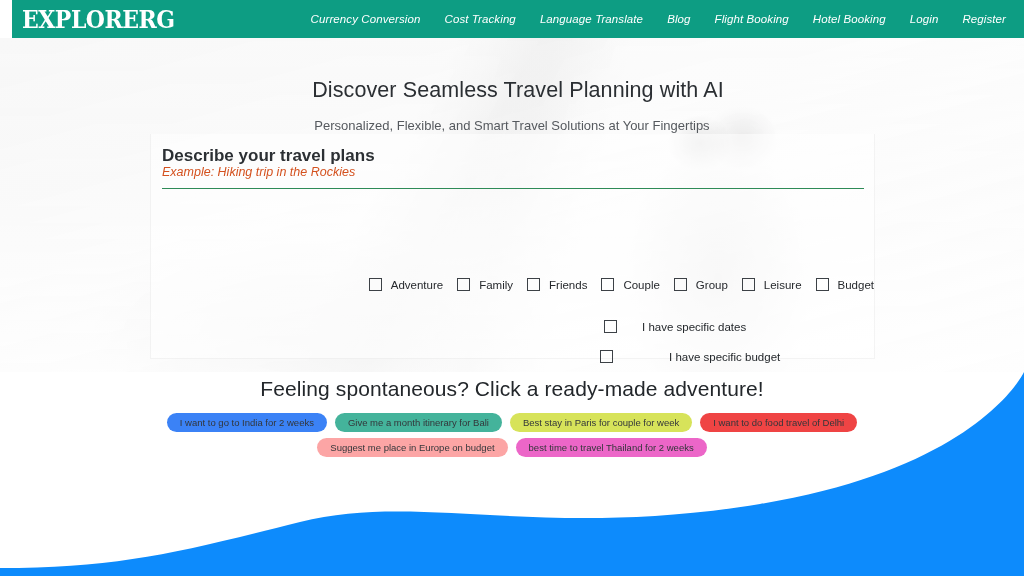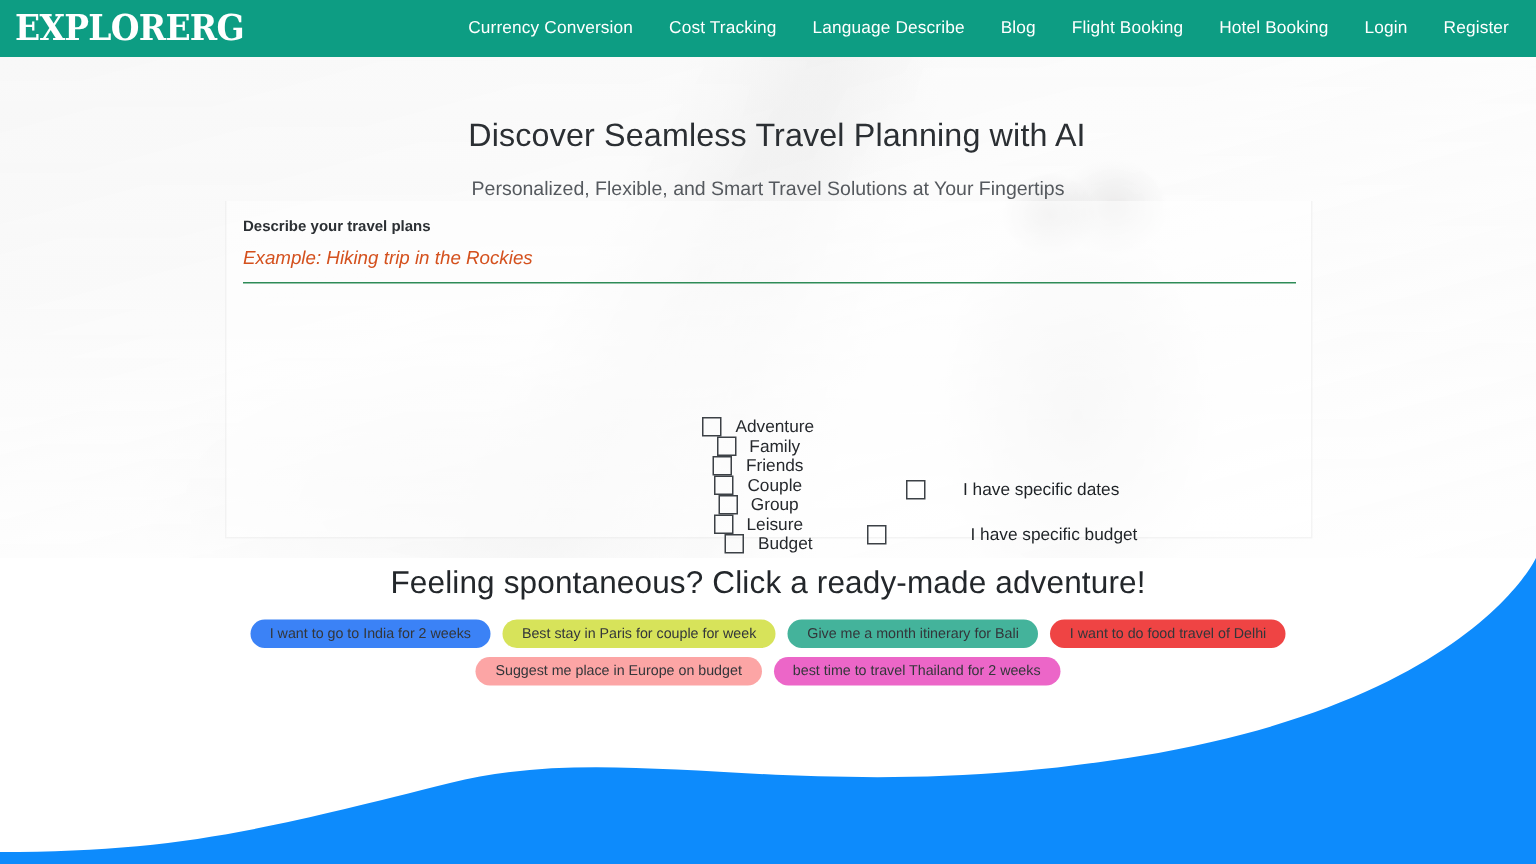--- a/index.html
+++ b/index.html
@@ -36,20 +36,21 @@
     display: flex;
     align-items: center;
     gap: 24px;
   }
   .nav a {
     color: #ffffff;
     font-size: 11.5px;
     text-decoration: none;
     white-space: nowrap;
     letter-spacing: 0.1px;
+    font-style: italic;
   }
 
   
   .hero {
     position: relative;
     height: 334px;
     background: #ffffff;
     overflow: hidden;
   }
   
@@ -99,21 +100,21 @@
     width: 725px;
     height: 225px;
     background: rgba(255,255,255,0.55);
     border: 1px solid rgba(0,0,0,0.045);
     border-top: none;
     z-index: 3;
   }
   .field-label {
     position: absolute;
     left: 11px; top: 12px;
-    font-size: 10px;
+    font-size: 17px;
     font-weight: bold;
     color: #2c3034;
   }
   .field-input {
     position: absolute;
     left: 11px; top: 31px;
     width: 702px;
     border: none;
     border-bottom: 1.5px solid #2e8b57;
     background: transparent;
@@ -126,21 +127,20 @@
   }
   .field-input::placeholder { color: #d4511e; font-style: italic; opacity: 1; }
 
   .tag-row {
     position: absolute;
     left: 0; right: 0; top: 144px;
     display: flex;
     justify-content: flex-end;
     align-items: center;
     gap: 0;
-    flex-direction: column;
   }
   .tag {
     display: flex;
     align-items: center;
     gap: 9px;
     margin-right: 14px;
   }
   .tag:last-child { margin-right: 0; }
   .cbox {
     width: 13px; height: 13px;
@@ -156,21 +156,21 @@
   }
 
   .opt-row {
     position: absolute;
     left: 453px;
     display: flex;
     align-items: center;
     gap: 13px;
   }
   .opt-row.r1 { top: 186px; }
-  .opt-row.r2 { top: 216px; left: 427px; gap: 44px; }
+  .opt-row.r2 { top: 216px; left: 449px; gap: 44px; }
   .opt-label { font-size: 11.5px; color: #1e2226; white-space: nowrap; margin-left: 12px; }
 
   
   .wave-section {
     position: relative;
     height: 204px;
     background: #ffffff;
     overflow: hidden;
   }
   .wave-svg {
@@ -226,26 +226,26 @@
     text-align: center;
     font-size: 17px;
     color: #12161a;
     font-weight: normal;
     padding-top: 11px;
   }
 </style>
 </head>
 <body>
 
-<div class="topbar" style="background: rgb(13, 157, 131);">
+<div class="topbar" style="background: rgb(13, 157, 131); margin-left: 12px;">
   <div class="logo">EXPLORERG</div>
   <nav class="nav">
     <a href="#">Currency Conversion</a>
     <a href="#">Cost Tracking</a>
-    <a href="#">Language Describe</a>
+    <a href="#">Language Translate</a>
     <a href="#">Blog</a>
     <a href="#">Flight Booking</a>
     <a href="#">Hotel Booking</a>
     <a href="#">Login</a>
     <a href="#">Register</a>
   </nav>
 </div>
 
 <section class="hero">
   <div class="hero-bg"></div>
@@ -306,22 +306,22 @@
 <section class="wave-section">
   <svg class="wave-svg" viewBox="0 0 1024 204" preserveAspectRatio="none">
     <path d="M0,0 L0,204 L1024,204 L1024,0 C1024,0 980,96 760,132 C540,168 420,120 300,150 C180,180 120,196 0,196 Z" fill="#0d8bfc"></path>
   </svg>
 
   <h2 class="spon-title">Feeling spontaneous? Click a ready-made adventure!</h2>
 
   <div class="pills">
     <div class="pill-row">
       <button class="pill" style="background: #3b82f6;">I want to go to India for 2 weeks</button>
+      <button class="pill" style="background: rgb(68, 179, 155);">Give me a month itinerary for Bali</button>
       <button class="pill" style="background: rgb(215, 227, 90);">Best stay in Paris for couple for week</button>
-      <button class="pill" style="background: rgb(68, 179, 155);">Give me a month itinerary for Bali</button>
       <button class="pill" style="background: #ef4444; text-align: center;">I want to do food travel of Delhi</button>
     </div>
     <div class="pill-row">
       <button class="pill" style="background: #fca5a5;">Suggest me place in Europe on budget</button>
       <button class="pill" style="background: rgb(236, 102, 200);">best time to travel Thailand for 2 weeks</button>
     </div>
   </div>
 </section>
 
 <section class="blue-band" style="background: rgb(13, 139, 252);">

